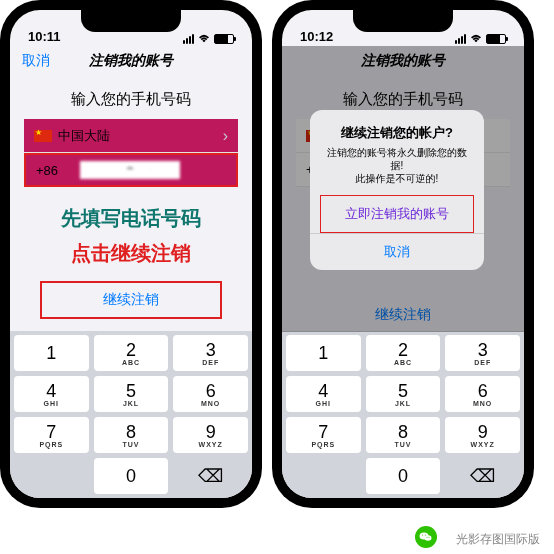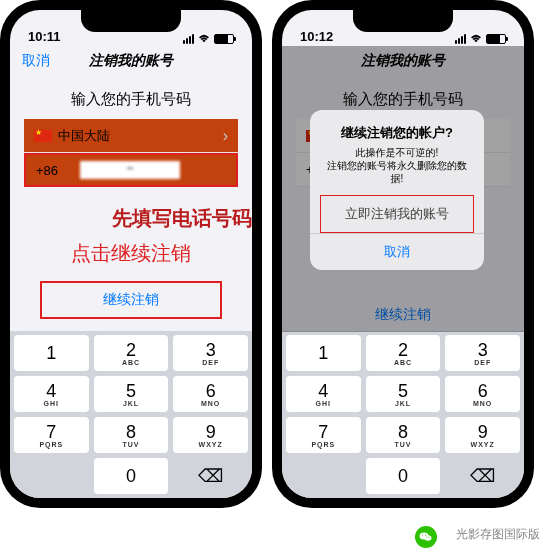--- a/index.html
+++ b/index.html
@@ -15,46 +15,46 @@
     .signal i:nth-child(1){height:4px} .signal i:nth-child(2){height:6px} .signal i:nth-child(3){height:8px} .signal i:nth-child(4){height:10px}
     .wifi { width: 14px; height: 10px; }
     .battery { width: 20px; height: 10px; border: 1px solid #000; border-radius: 2px; position: relative; }
     .battery::after { content:''; position: absolute; right:-3px; top:2px; width:2px; height:4px; background:#000; border-radius:0 1px 1px 0; }
     .battery i { display: block; width: 70%; height: 100%; background: #000; }
     .nav { height: 30px; display: flex; align-items: center; justify-content: center; position: relative; }
     .nav-title { font-size: 14px; font-weight: 600; font-style: italic; }
     .nav-cancel { position: absolute; left: 12px; color: #007aff; font-size: 14px; }
     .prompt { text-align: center; font-size: 15px; padding: 14px 0 10px; }
     .form-area { padding: 0 14px; }
-    .row { background: #c2410c; border-bottom: 1px solid #e5e5e5; height: 34px; display: flex; align-items: center; padding: 0 10px; font-size: 13px; }
+    .row { background: #be185d; border-bottom: 1px solid #e5e5e5; height: 34px; display: flex; align-items: center; padding: 0 10px; font-size: 13px; }
     .flag { width: 18px; height: 12px; background: #de2910; margin-right: 6px; position: relative; }
     .flag::after { content:'★'; color:#ffde00; position:absolute; left:1px; top:-2px; font-size:8px; }
     .chevron { margin-left: auto; color: #c7c7cc; font-size: 16px; }
     .phone-row { border: 2px solid #e02020; }
     .prefix { margin-right: 22px; }
     .blur-num { width: 100px; height: 18px; background: radial-gradient(ellipse at 30% 50%, #888 2px, transparent 3px), radial-gradient(ellipse at 50% 40%, #666 3px, transparent 4px), radial-gradient(ellipse at 70% 55%, #888 2px, transparent 3px), #fff; filter: blur(1.5px); }
-    .hint1 { color: #b91c1c; font-size: 20px; font-weight: 700; text-align: right; margin: 18px 0 8px; }
-    .hint2 { color: #e02020; font-size: 20px; font-weight: 400; text-align: center; margin: 8px 0 14px; }
+    .hint1 { color: #0f766e; font-size: 20px; font-weight: 700; text-align: center; margin: 18px 0 8px; }
+    .hint2 { color: #e02020; font-size: 20px; font-weight: 700; text-align: center; margin: 8px 0 14px; }
     .continue-btn { margin: 0 30px; border: 2px solid #e02020; text-align: center; color: #007aff; font-size: 14px; padding: 8px 0; }
     .continue-btn2 { text-align: center; color: #007aff; font-size: 14px; padding: 8px 0; position: absolute; bottom: 166px; left: 0; right: 0; }
     .keypad { position: absolute; bottom: 0; left: 0; right: 0; background: #d1d4da; padding: 4px; display: grid; grid-template-columns: repeat(3,1fr); gap: 5px; }
     .key { background: #fff; border-radius: 4px; height: 36px; display: flex; flex-direction: column; align-items: center; justify-content: center; }
     .key.blank { background: transparent; }
     .key-num { font-size: 18px; font-weight: 400; line-height: 1; }
     .key-letters { font-size: 7px; font-weight: 600; letter-spacing: 1px; color: #333; }
     .key-del { background: transparent; font-size: 18px; }
     .dim-overlay { position: absolute; inset: 0; background: rgba(0,0,0,0.35); }
     .alert { position: absolute; left: 28px; right: 40px; top: 100px; background: #eaeaec; border-radius: 12px; overflow: hidden; }
     .alert-body { padding: 14px 12px 10px; text-align: center; }
     .alert-title { font-size: 13px; font-weight: 600; margin-bottom: 4px; }
     .alert-msg { font-size: 10px; line-height: 1.3; }
     .alert-btn { border-top: 1px solid #ccc; text-align: center; padding: 9px 0; font-size: 13px; }
-    .alert-btn.destructive { color: #404040; margin: 0 10px; border: 1.5px solid #e02020; border-top: 1.5px solid #e02020; }
+    .alert-btn.destructive { color: #6d28d9; margin: 0 10px; border: 1.5px solid #e02020; border-top: 1.5px solid #e02020; }
     .alert-btn.cancel { color: #007aff; }
-    .footer-badge { position: absolute; bottom: 6px; right: 14px; display: flex; align-items: flex-start; gap: 19px; }
+    .footer-badge { position: absolute; bottom: 6px; right: 14px; display: flex; align-items: flex-end; gap: 19px; }
     .wechat-icon { width: 22px; height: 22px; background: #2dc100; border-radius: 50%; display: flex; align-items: center; justify-content: center; color: #fff; font-size: 12px; }
     .footer-text { font-size: 12px; color: #888; }
     .row-dim { background: rgba(255,255,255,0.5); }
   </style>
 </head>
 <body>
 
 <div class="phones">
 
   <div class="phone">
@@ -218,22 +218,22 @@
           </div>
           <div class="key key-del">
             <span class="key-num">⌫</span>
           </div>
         </div>
 
       <div class="dim-overlay" style="top:36px; bottom:166px;"></div>
       <div class="alert">
         <div class="alert-body">
           <div class="alert-title">继续注销您的帐户?</div>
+          <div class="alert-msg">注销您的账号将永久删除您的数据!</div>
           <div class="alert-msg">此操作是不可逆的!</div>
-          <div class="alert-msg">注销您的账号将永久删除您的数据!</div>
         </div>
         <div class="alert-btn destructive">立即注销我的账号</div>
         <div class="alert-btn cancel">取消</div>
       </div>
     </div>
   </div>
 </div>
 
 <div class="footer-badge">
   <div class="wechat-icon">

